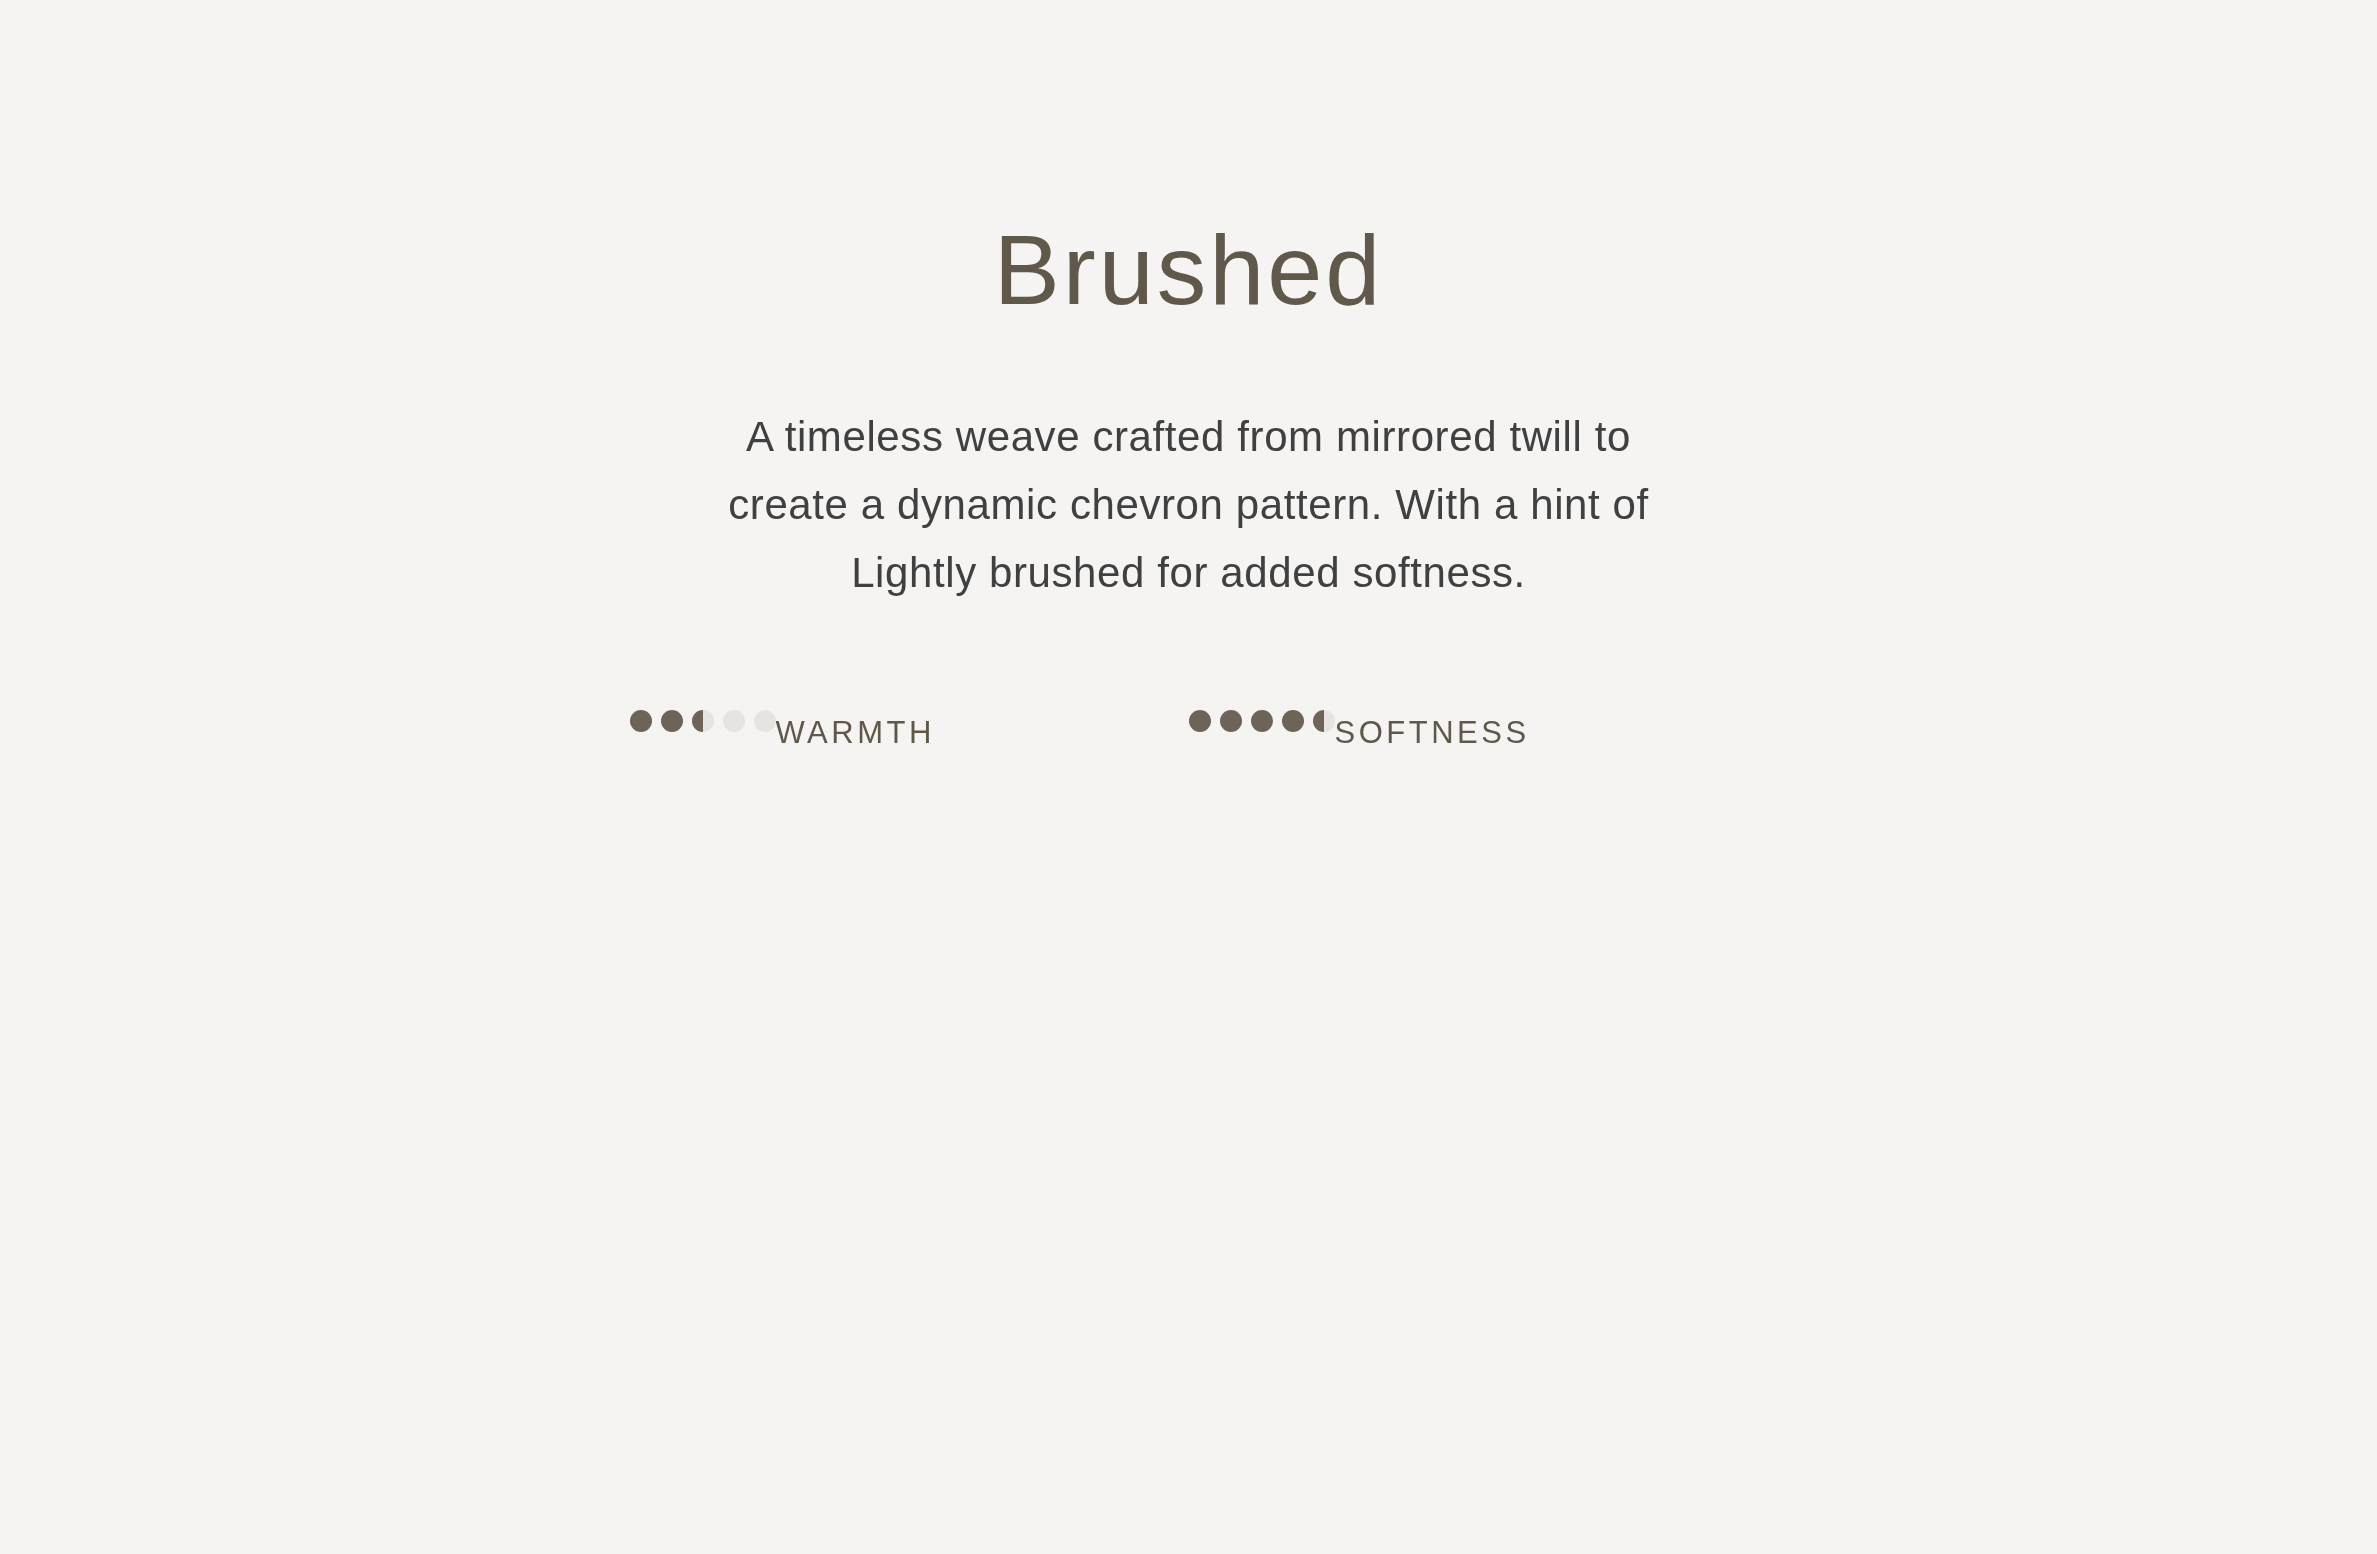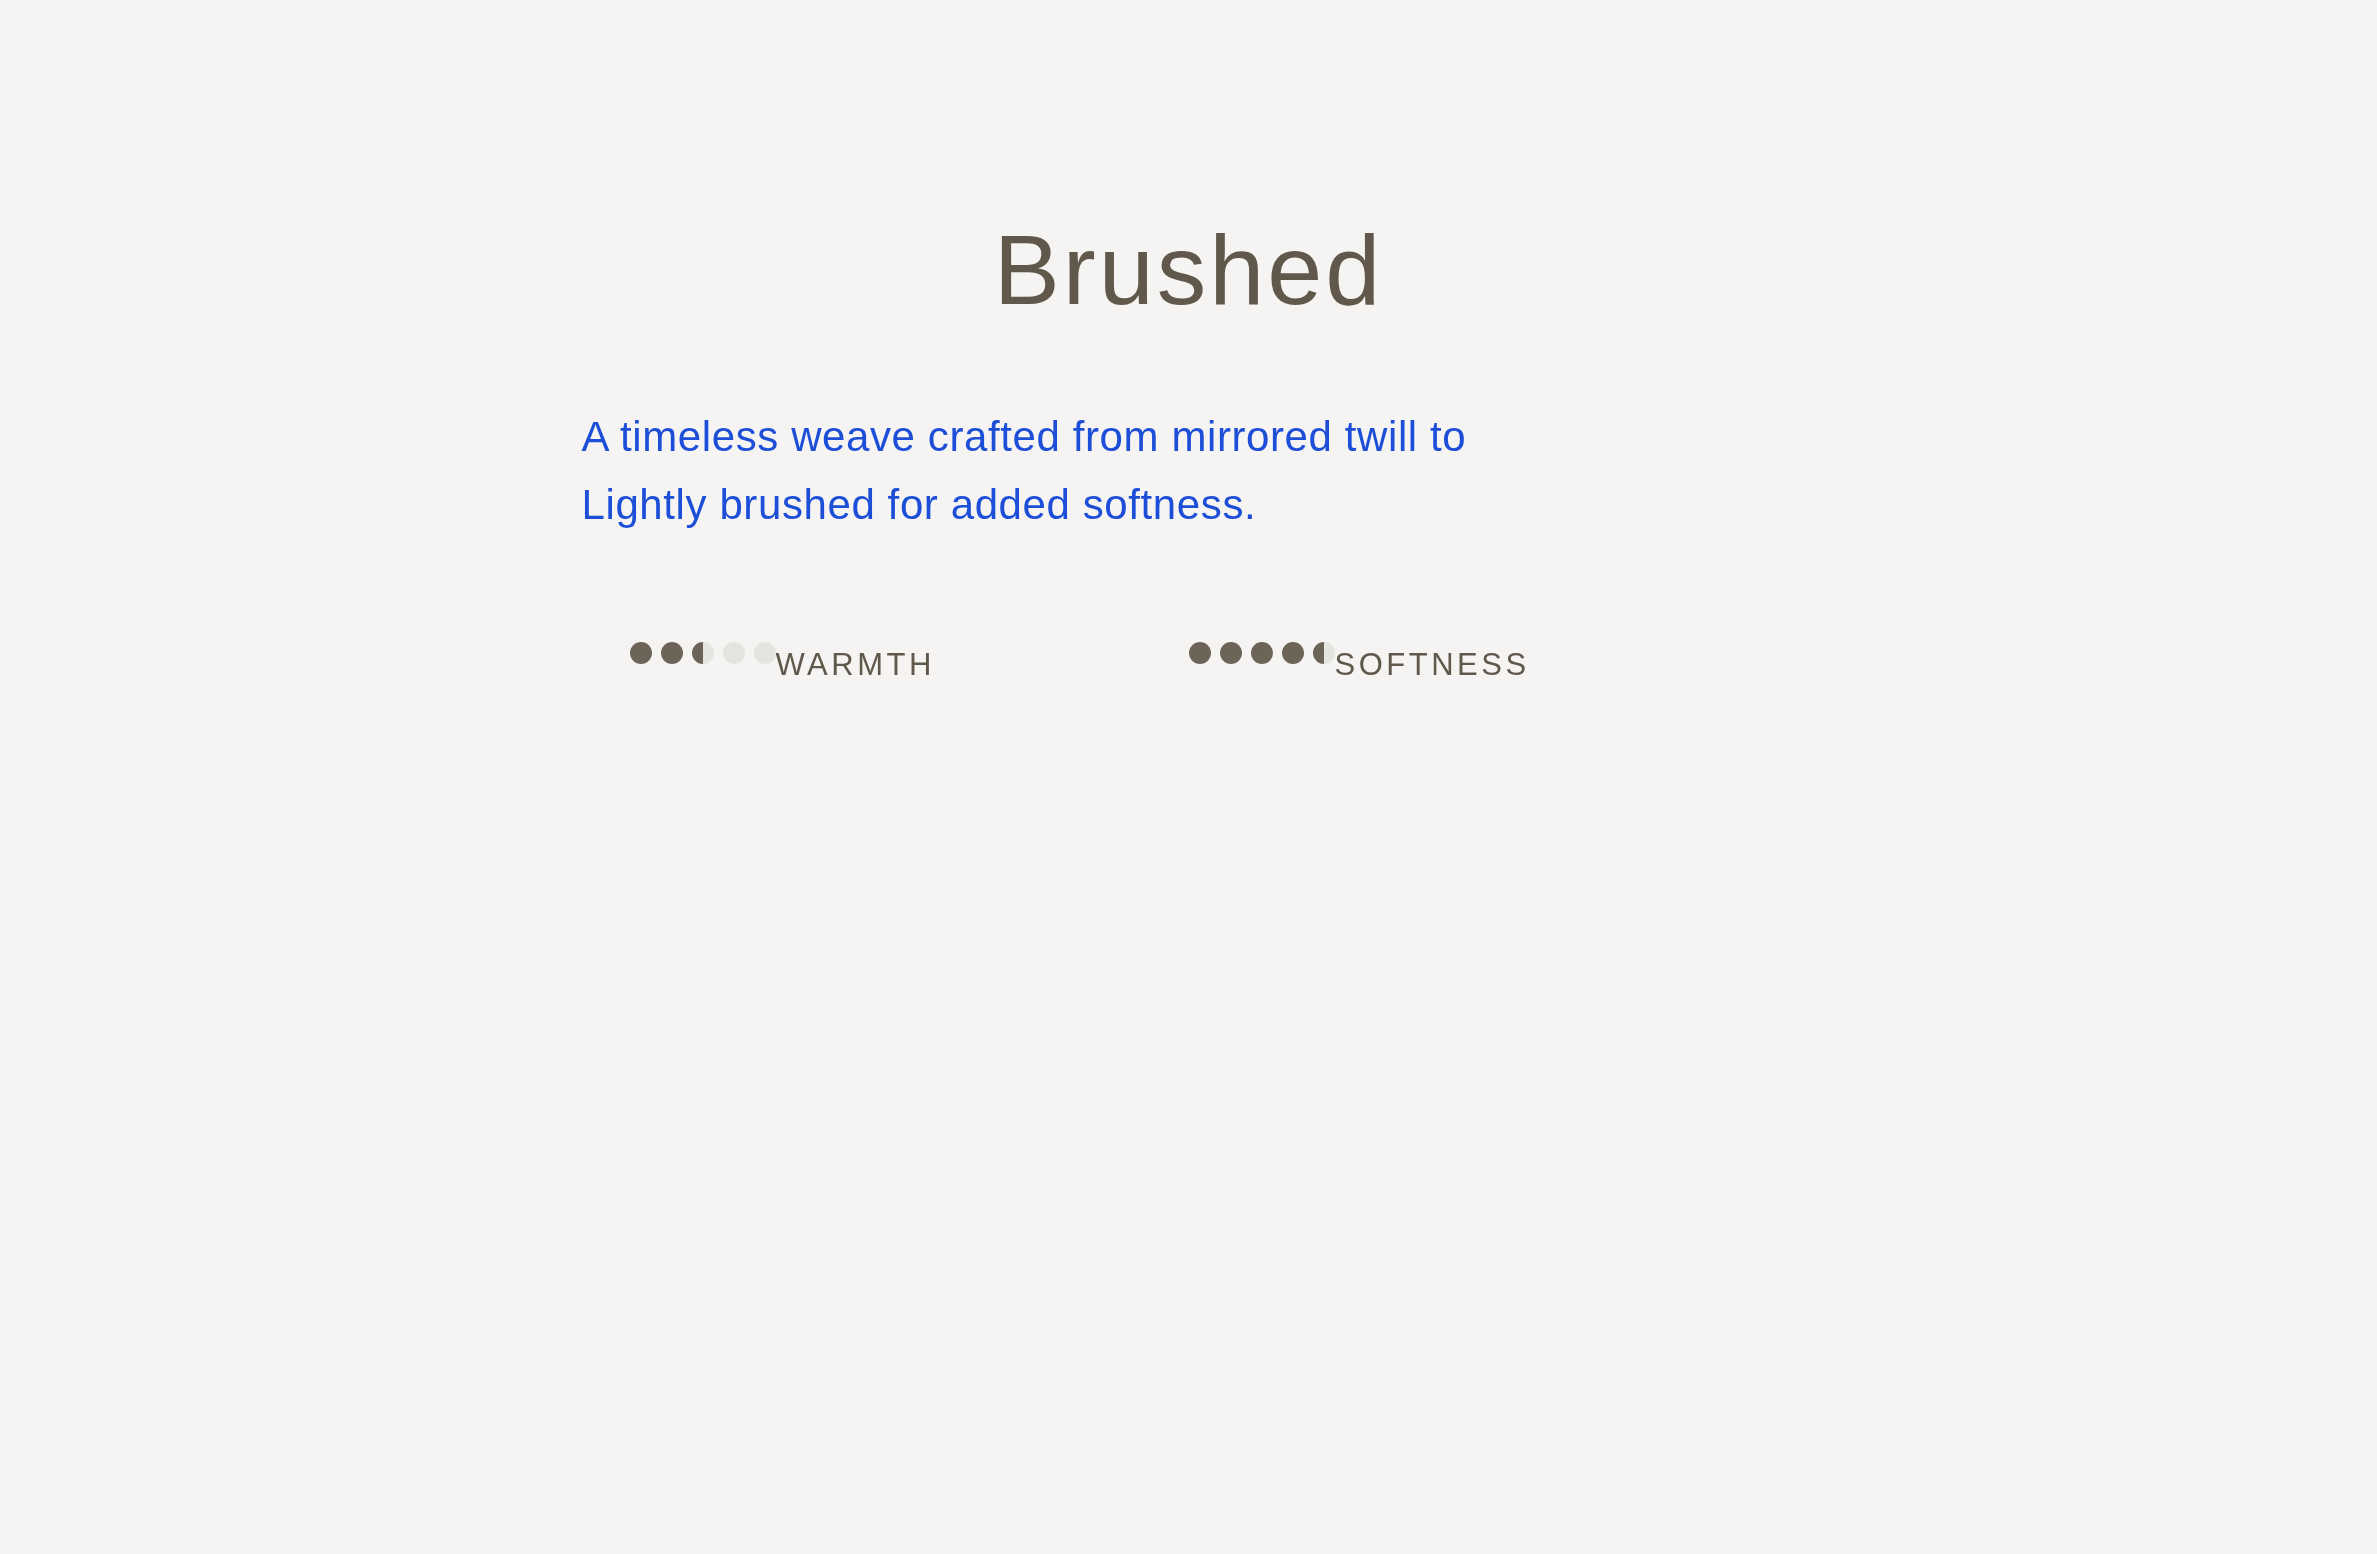--- a/index.html
+++ b/index.html
@@ -39,26 +39,27 @@
     font-weight: 300;
     font-size: 99px;
     line-height: 1.18;
     letter-spacing: 3px;
     color: #61584c;
     white-space: nowrap;
   }
   .description {
     margin-top: 74px;
     width: 1214px;
+    text-align: center;
     font-family: "Liberation Sans", sans-serif;
     font-weight: 300;
     font-size: 42px;
     line-height: 1.62;
     letter-spacing: 0.6px;
-    color: #1d4ed8;
+    color: #404040;
   }
   .description p {
     margin: 0;
   }
   .ratings {
     margin-top: 84px;
     width: 1678px;
     display: flex;
     justify-content: center;
     align-items: flex-start;
@@ -110,20 +111,21 @@
 
 <div class="page">
   <div class="content">
 
     <div class="title-block">
       <div class="title-line">Brushed</div>
     </div>
 
     <div class="description">
       <p>A timeless weave crafted from mirrored twill to</p>
+      <p>create a dynamic chevron pattern. With a hint of</p>
       <p>Lightly brushed for added softness.</p>
     </div>
 
     <div class="ratings">
       <div class="rating">
         <div class="dots">
             <span class="dot full"></span>
             <span class="dot full"></span>
             <span class="dot half"></span>
             <span class="dot"></span>

